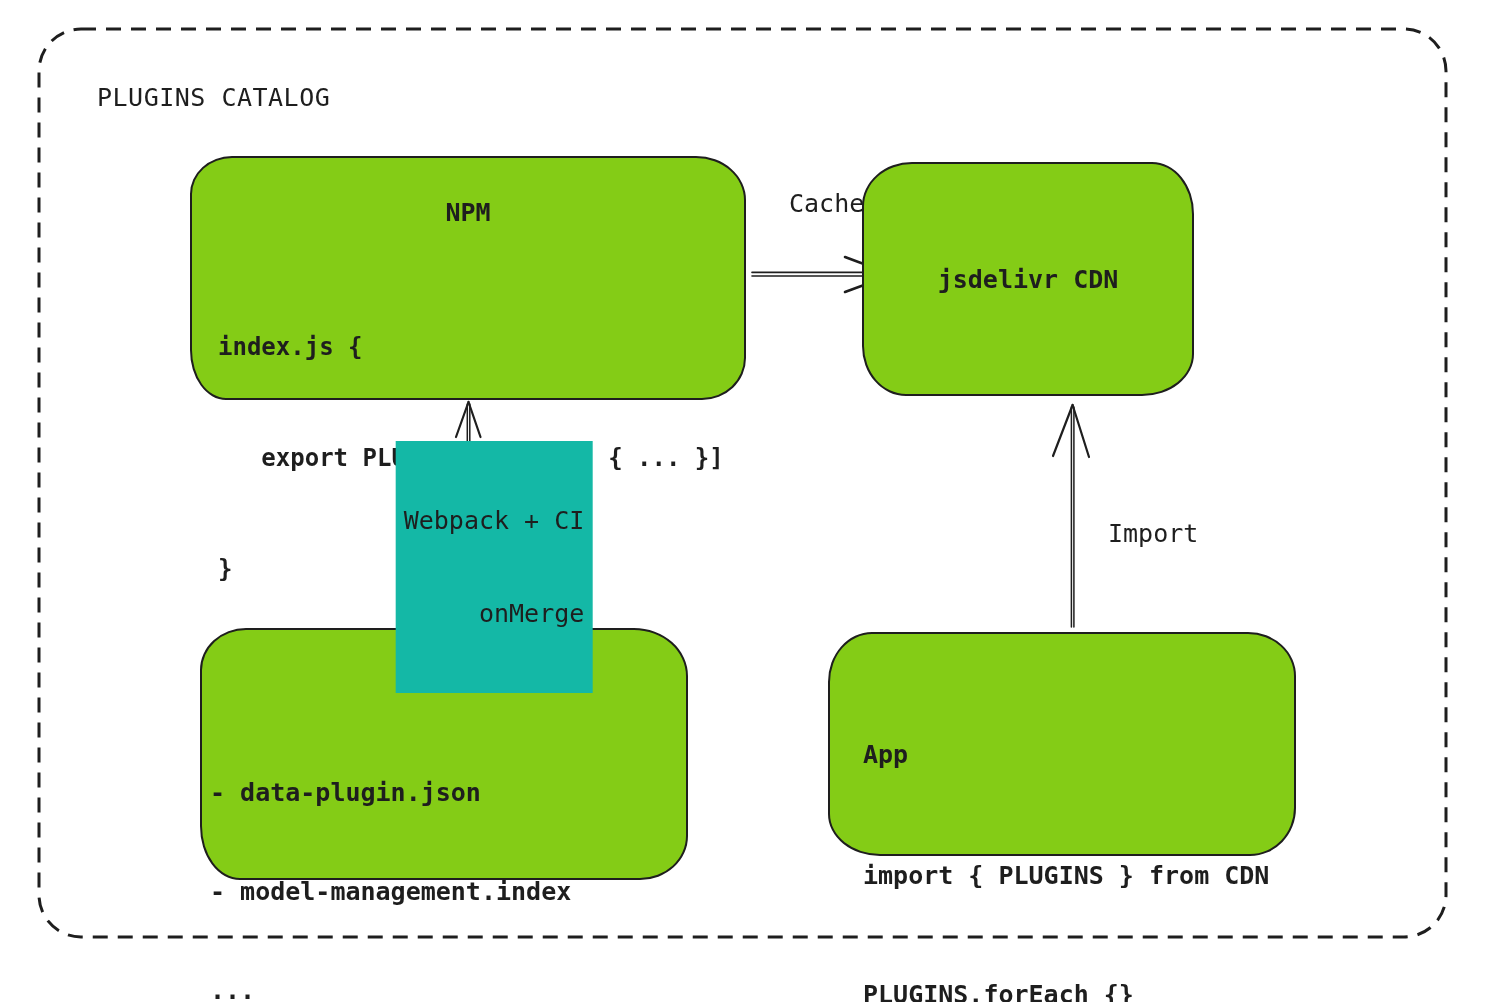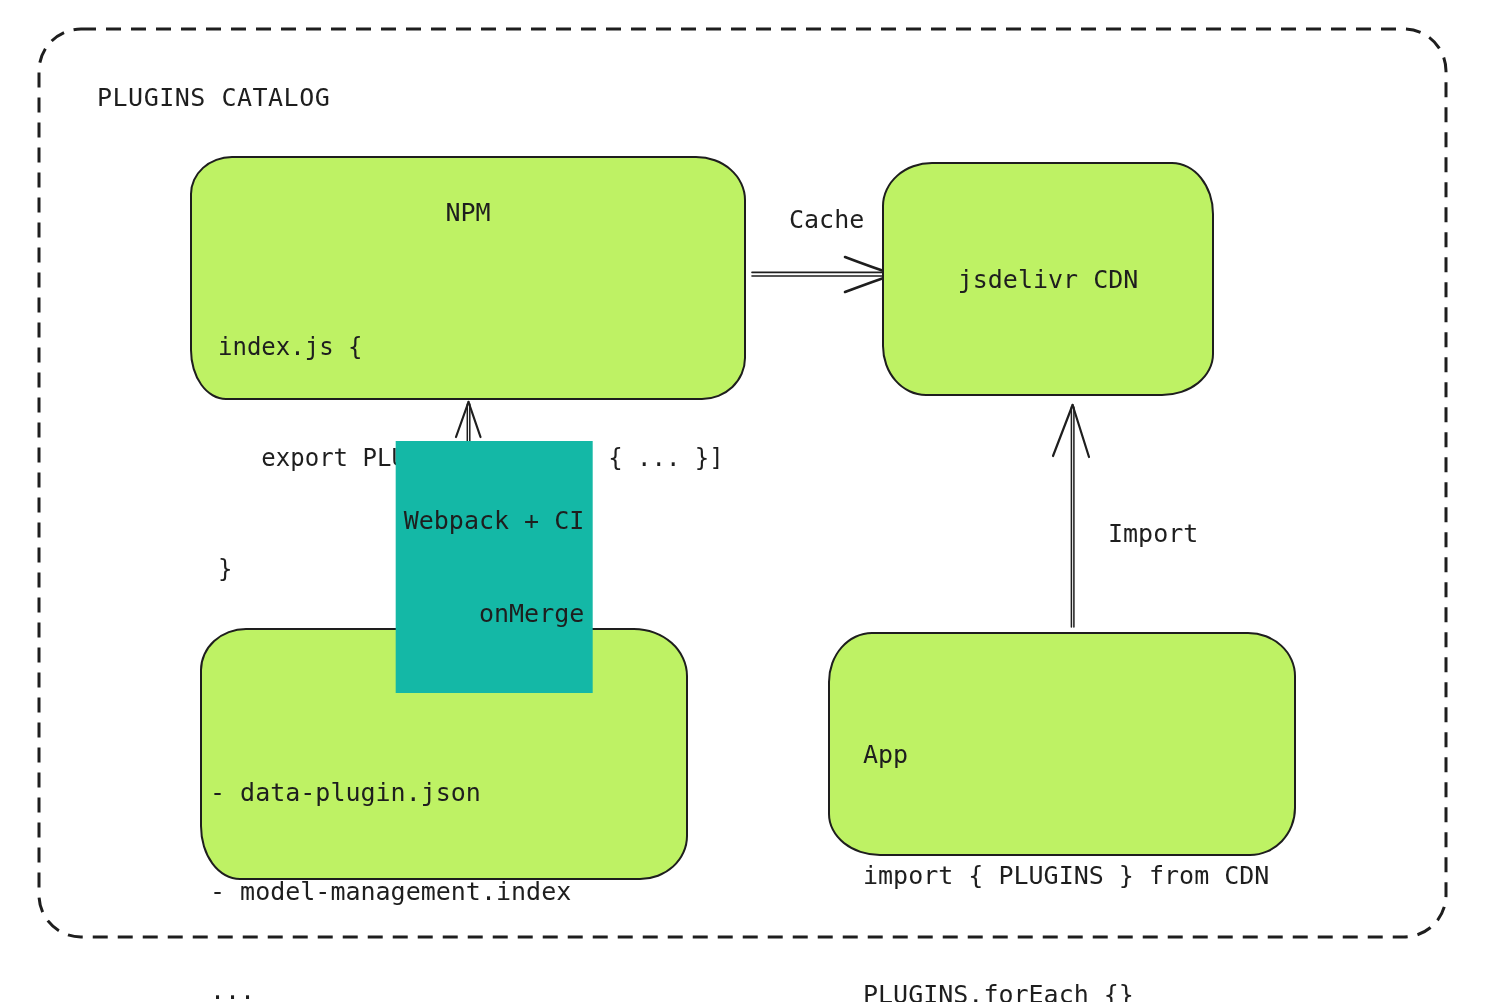--- a/index.html
+++ b/index.html
@@ -16,51 +16,52 @@
     overflow: hidden;
   }
   .connector-layer {
     position: absolute;
     left: 0; top: 0;
     width: 1506px; height: 1002px;
     z-index: 1;
   }
   .node {
     position: absolute;
-    background: #bef264;
+    background: #84cc16;
     border: 2.2px solid #1e1e1e;
     z-index: 2;
+    font-weight: bold;
   }
   .node-npm {
     left: 190px; top: 156px; width: 556px; height: 244px;
     border-radius: 42px 50px 44px 36px / 38px 44px 42px 50px;
   }
   .node-cdn {
-    left: 882px; top: 162px; width: 332px; height: 234px;
+    left: 862px; top: 162px; width: 332px; height: 234px;
     border-radius: 50px 42px 52px 44px / 44px 52px 42px 50px;
     display: flex; align-items: center; justify-content: center;
   }
   .node-repo {
     left: 200px; top: 628px; width: 488px; height: 252px;
     border-radius: 46px 54px 48px 40px / 42px 48px 44px 54px;
   }
   .node-app {
     left: 828px; top: 632px; width: 468px; height: 224px;
     border-radius: 44px 48px 46px 52px / 50px 44px 48px 42px;
   }
   .txt {
     position: absolute;
     z-index: 3;
     font-size: 25px;
     line-height: 31px;
     white-space: pre;
     color: #1e1e1e;
   }
   .diagram-title { left: 97px; top: 82px; letter-spacing: 0.5px; }
-  .cache-label  { left: 789px;  top: 204px; }
+  .cache-label  { left: 789px;  top: 188px; }
   .import-label { left: 1108px; top: 518px; }
   .webpack-label {
     left: 494px; top: 441px;
     transform: translateX(-50%);
     text-align: right;
     background: #14b8a6;
     padding: 2px 8px;
   }
   .repo-label {
     left: 437px; top: 569px;

